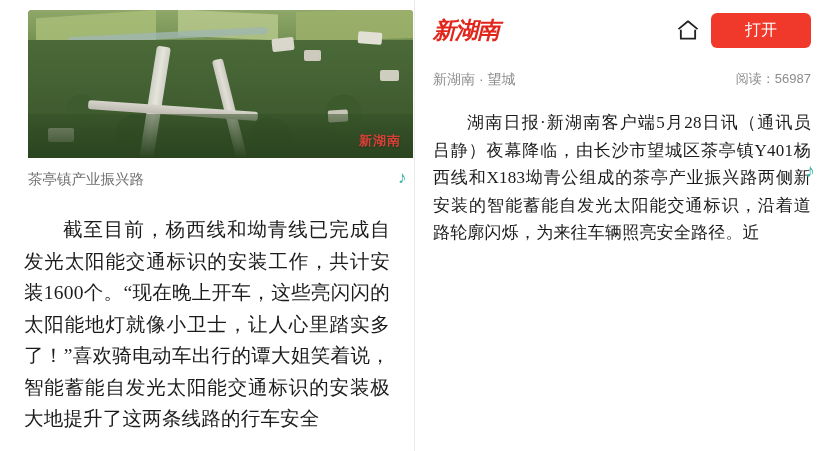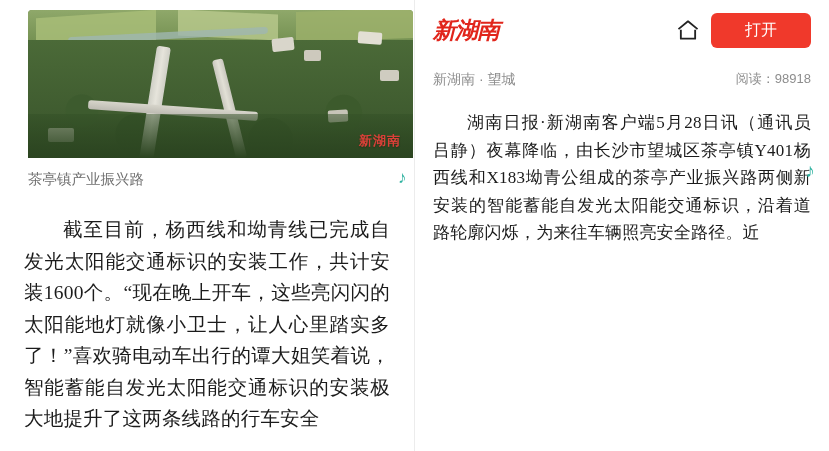--- a/index.html
+++ b/index.html
@@ -252,21 +252,21 @@
         </svg>
       </span>
       <button class="open-btn">打开</button>
     </div>
 
 
     <div class="meta">
       <div class="meta-left">
         <div>新湖南 · 望城</div>
       </div>
-      <div class="meta-right">阅读：98918</div>
+      <div class="meta-right">阅读：56987</div>
     </div>
 
     <div class="music-note-right">♪</div>
 
     <p class="right-body">湖南日报·新湖南客户端5月28日讯（通讯员 吕静）夜幕降临，由长沙市望城区茶亭镇Y401杨西线和X183坳青公组成的茶亭产业振兴路两侧新安装的智能蓄能自发光太阳能交通标识，沿着道路轮廓闪烁，为来往车辆照亮安全路径。近</p>
   </div>
 
 </div>
 
 </body></html>

